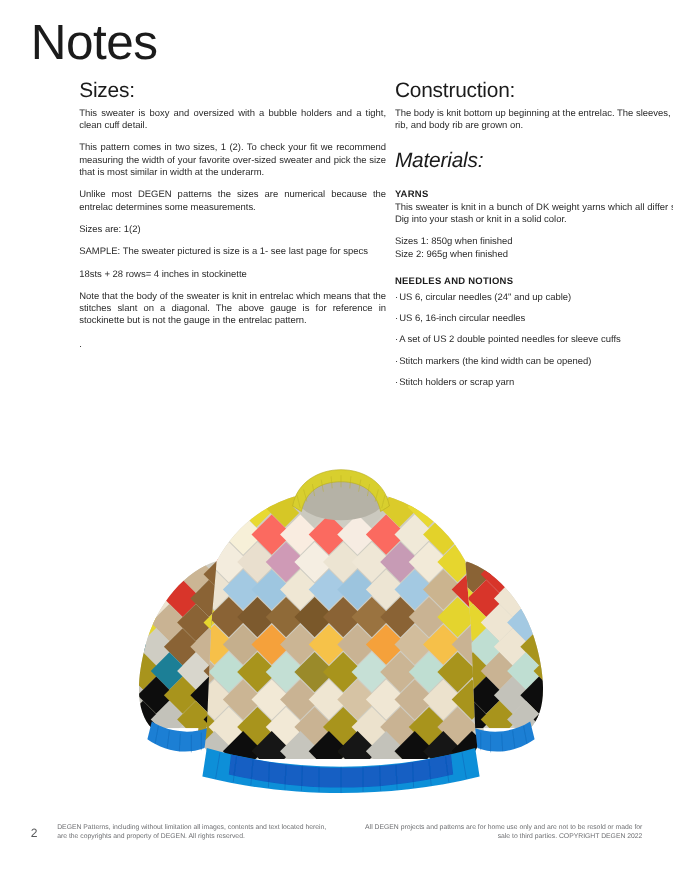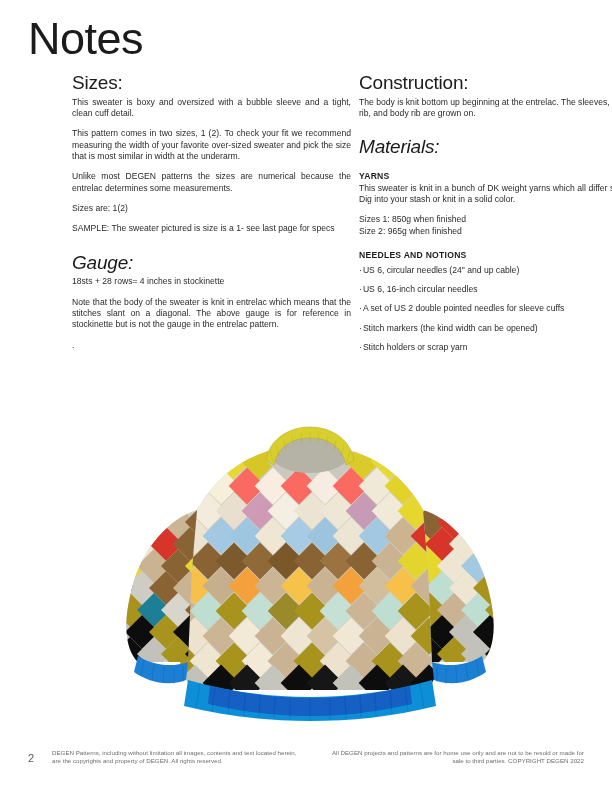--- a/index.html
+++ b/index.html
@@ -67,27 +67,26 @@
 </head>
 <body>
 
 <div class="page">
 
   <div class="doc-title">Notes</div>
 
   <div class="col col-left">
 
     <h2 class="section">Sizes:</h2>
-    <p class="body">This sweater is boxy and oversized with a bubble sleeve and a tight, clean cuff detail.</p>
+    <p class="body">This sweater is boxy and oversized with a bubble holders and a tight, clean cuff detail.</p>
     <p class="body">This pattern comes in two sizes, 1 (2). To check your fit we recommend measuring the width of your favorite over-sized sweater and pick the size that is most similar in width at the underarm.</p>
     <p class="body">Unlike most DEGEN patterns the sizes are numerical because the entrelac determines some measurements.</p>
     <p class="body nojust">Sizes are: 1(2)</p>
     <p class="body nojust">SAMPLE: The sweater pictured is size is a 1- see last page for specs</p>
 
-    <h2 class="section gap">Gauge:</h2>
     <p class="body nojust">18sts + 28 rows= 4 inches in stockinette</p>
     <p class="body">Note that the body of the sweater is knit in entrelac which means that the stitches slant on a diagonal. The above gauge is for reference in stockinette but is not the gauge in the entrelac pattern.</p>
     <p class="body nojust">.</p>
   </div>
 
   <div class="col col-right">
 
     <h2 class="section">Construction:</h2>
     <p class="body nojust">The body is knit bottom up beginning at the entrelac. The sleeves, neck rib, and body rib are grown on.</p>
 

